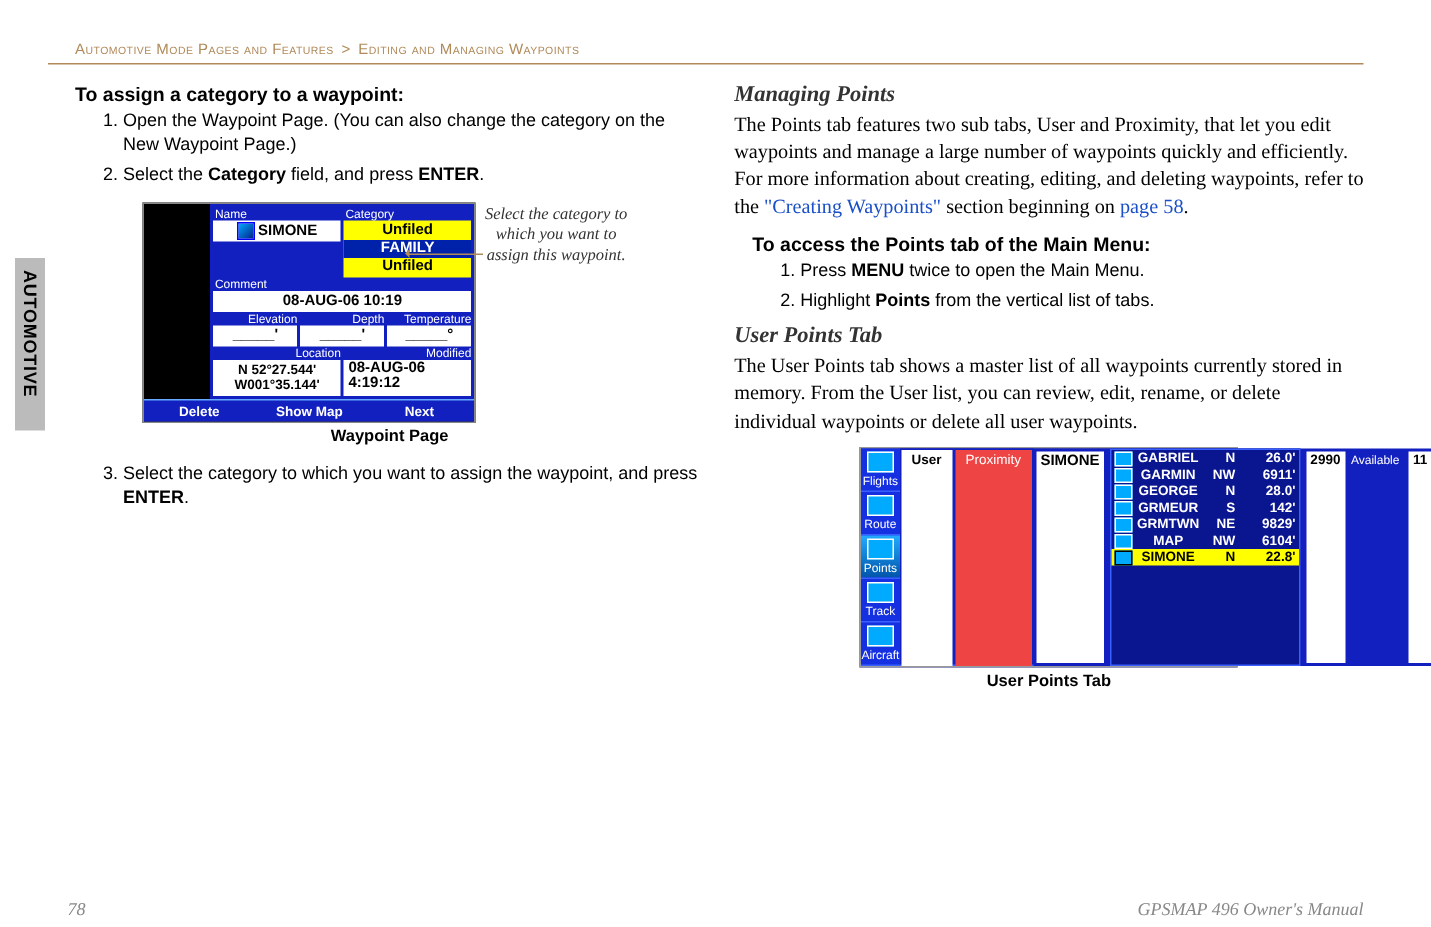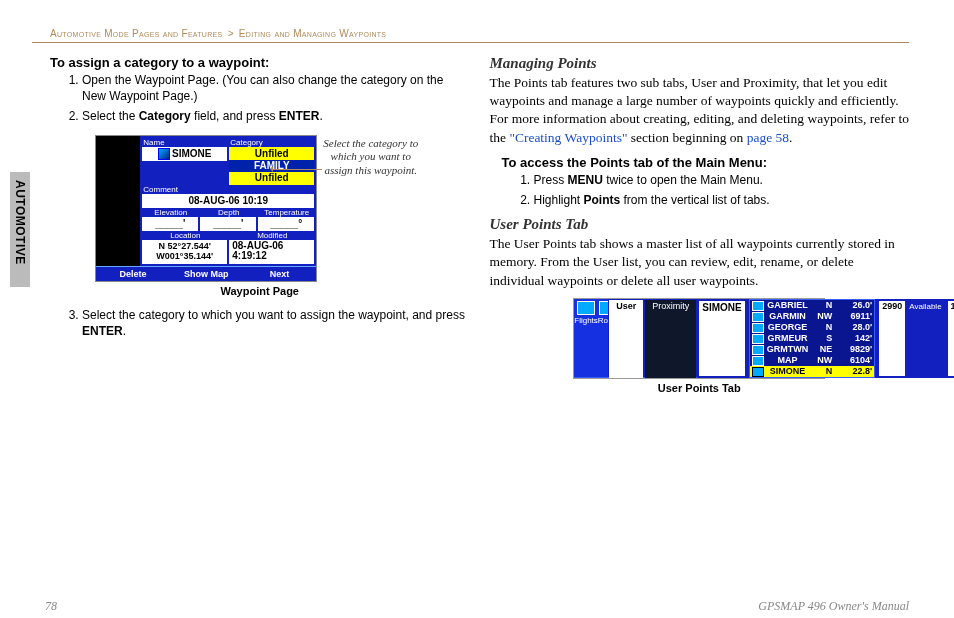--- a/index.html
+++ b/index.html
@@ -67,21 +67,21 @@
   .waypoint-device {
     width: 220px; background: #000; border: 1px solid #888; font-family: Arial, sans-serif;
     font-size: 10px;
   }
   .waypoint-device .titlebar {
     background: #2a4fd0; color: #fff; font-weight: bold; text-align: center; padding: 1px 0; font-size:10px;
     border-bottom: 1px solid #6af;
   }
   .waypoint-device .body { background: #1220c0; padding: 2px; margin-left: 44px; }
   .wp-label { color: #fff; font-size: 8px; width:100%; text-align:left; padding-left:1px;}
-  .wp-half-label { color:#fff; font-size:8px; width:48%; text-align:center; padding-left:1px;}
+  .wp-half-label { color:#fff; font-size:8px; width:48%; text-align:right; padding-left:1px;}
   .wp-field { background: #fff; color: #000; font-weight: bold; padding: 1px 3px; font-size:10px; height:12px; line-height:12px;}
   .wp-field.full { width: calc(100% - 6px);}
   .wp-row { display: flex; gap:2px; width:100%;}
   .wp-field.half { flex:1; }
   .wp-hi { background: #ff0; }
   .wp-icon { display:inline-block; width:10px; height:10px; border:1px solid #00f; margin-right:2px; vertical-align:middle; background:linear-gradient(135deg,#0af,#028);}
   .wp-softkeys { display:flex; background:#1220c0; border-top:1px solid #6af;}
   .wp-softkeys div { flex:1; color:#fff; text-align:center; font-size:9px; padding:2px 0; font-weight:bold;}
 
   .waypoint-note {
@@ -97,28 +97,28 @@
   .arrow-line {
     position:absolute; width:50px; height:1px; background:#b08a5a; top:36px; left:222px;
   }
   .arrow-line::before {content:"";position:absolute;left:-5px;top:-3px;border:3px solid transparent;border-right-color:#b08a5a;}
 
   
   .userpts-device {
     width: 250px; font-family: Arial, sans-serif; font-size:10px; display:inline-flex;
     border:1px solid #999; background:#1220c0;
   }
-  .userpts-sidebar { width:34px; background:#1530e0; display:flex; flex-direction:row;}
+  .userpts-sidebar { width:34px; background:#1530e0; display:flex; flex-direction:column;}
   .userpts-sidebar .cell { flex:1; color:#fff; font-size:8px; text-align:center; border-bottom:1px solid #3a5fff; padding:1px 0 2px 0;}
   .userpts-sidebar .cell.sel { background:linear-gradient(#2af,#05a); }
   .sid-ico { display:block; width:16px; height:12px; margin:1px auto; background:#0af; border:1px solid #fff;}
   .userpts-main { flex:1; background:#1220c0; display:flex; flex-direction:row;}
   .userpts-tabs { display:flex; background:#1220c0; border-bottom:1px solid #3a5fff;}
   .userpts-tabs .tab { background:#fff; color:#000; padding:1px 7px; font-size:9px;font-weight:bold; margin:1px 1px -1px 1px;}
-  .userpts-tabs .tab.inact { background:#0f172a; color:#fff; font-weight:normal;}
+  .userpts-tabs .tab.inact { background:#ef4444; color:#fff; font-weight:normal;}
   .userpts-search { background:#fff; margin:2px; padding:1px 3px; font-weight:bold; font-size:10px;}
   .userpts-list { background:#0a1590; margin:0 2px; border:1px solid #3a5fff;}
   .userpts-row { display:flex; color:#fff; font-size:9px; font-weight:bold; padding:0 2px;}
   .userpts-row .ico {width:10px;height:8px;background:#0af;border:1px solid #fff;margin:1px 3px 0 0;}
   .userpts-row .nm {flex:1;}
   .userpts-row .dir {width:24px; text-align:right;}
   .userpts-row .dist {width:40px; text-align:right;}
   .userpts-row.hl { background:#ff0; color:#000;}
   .userpts-row.hl .ico{border-color:#000;}
   .userpts-footer { display:flex; margin:2px; gap:2px;}

